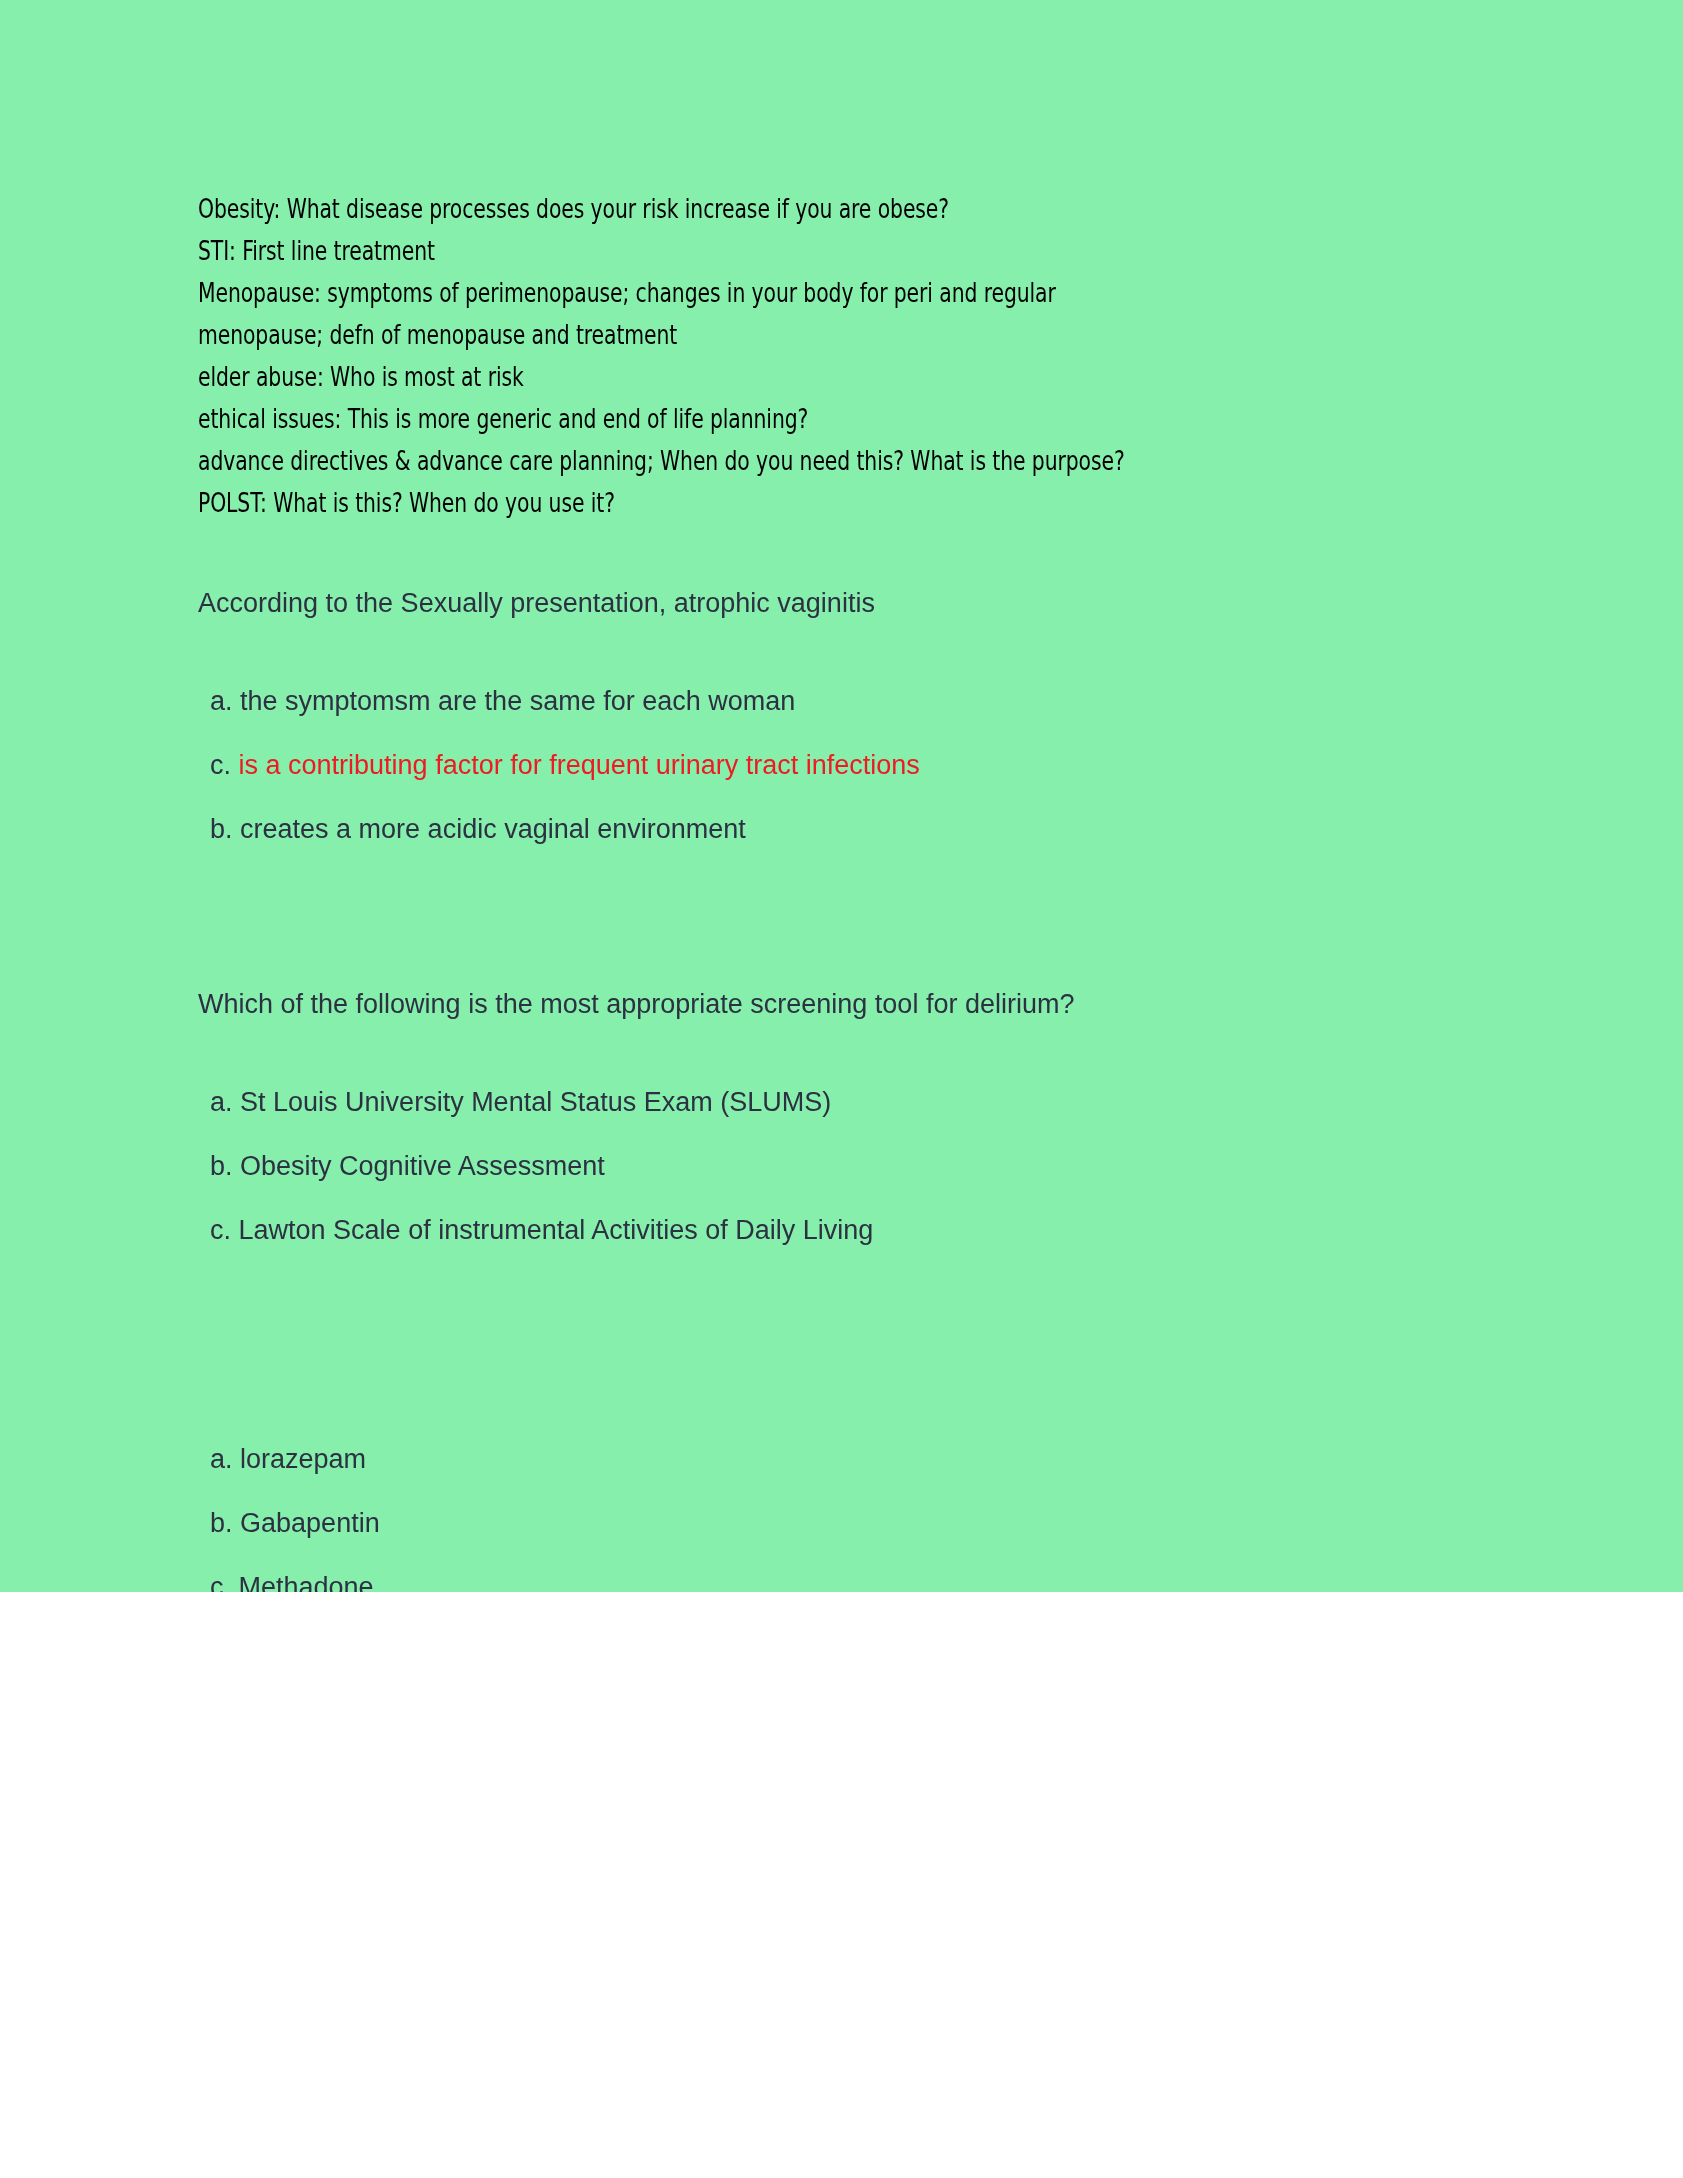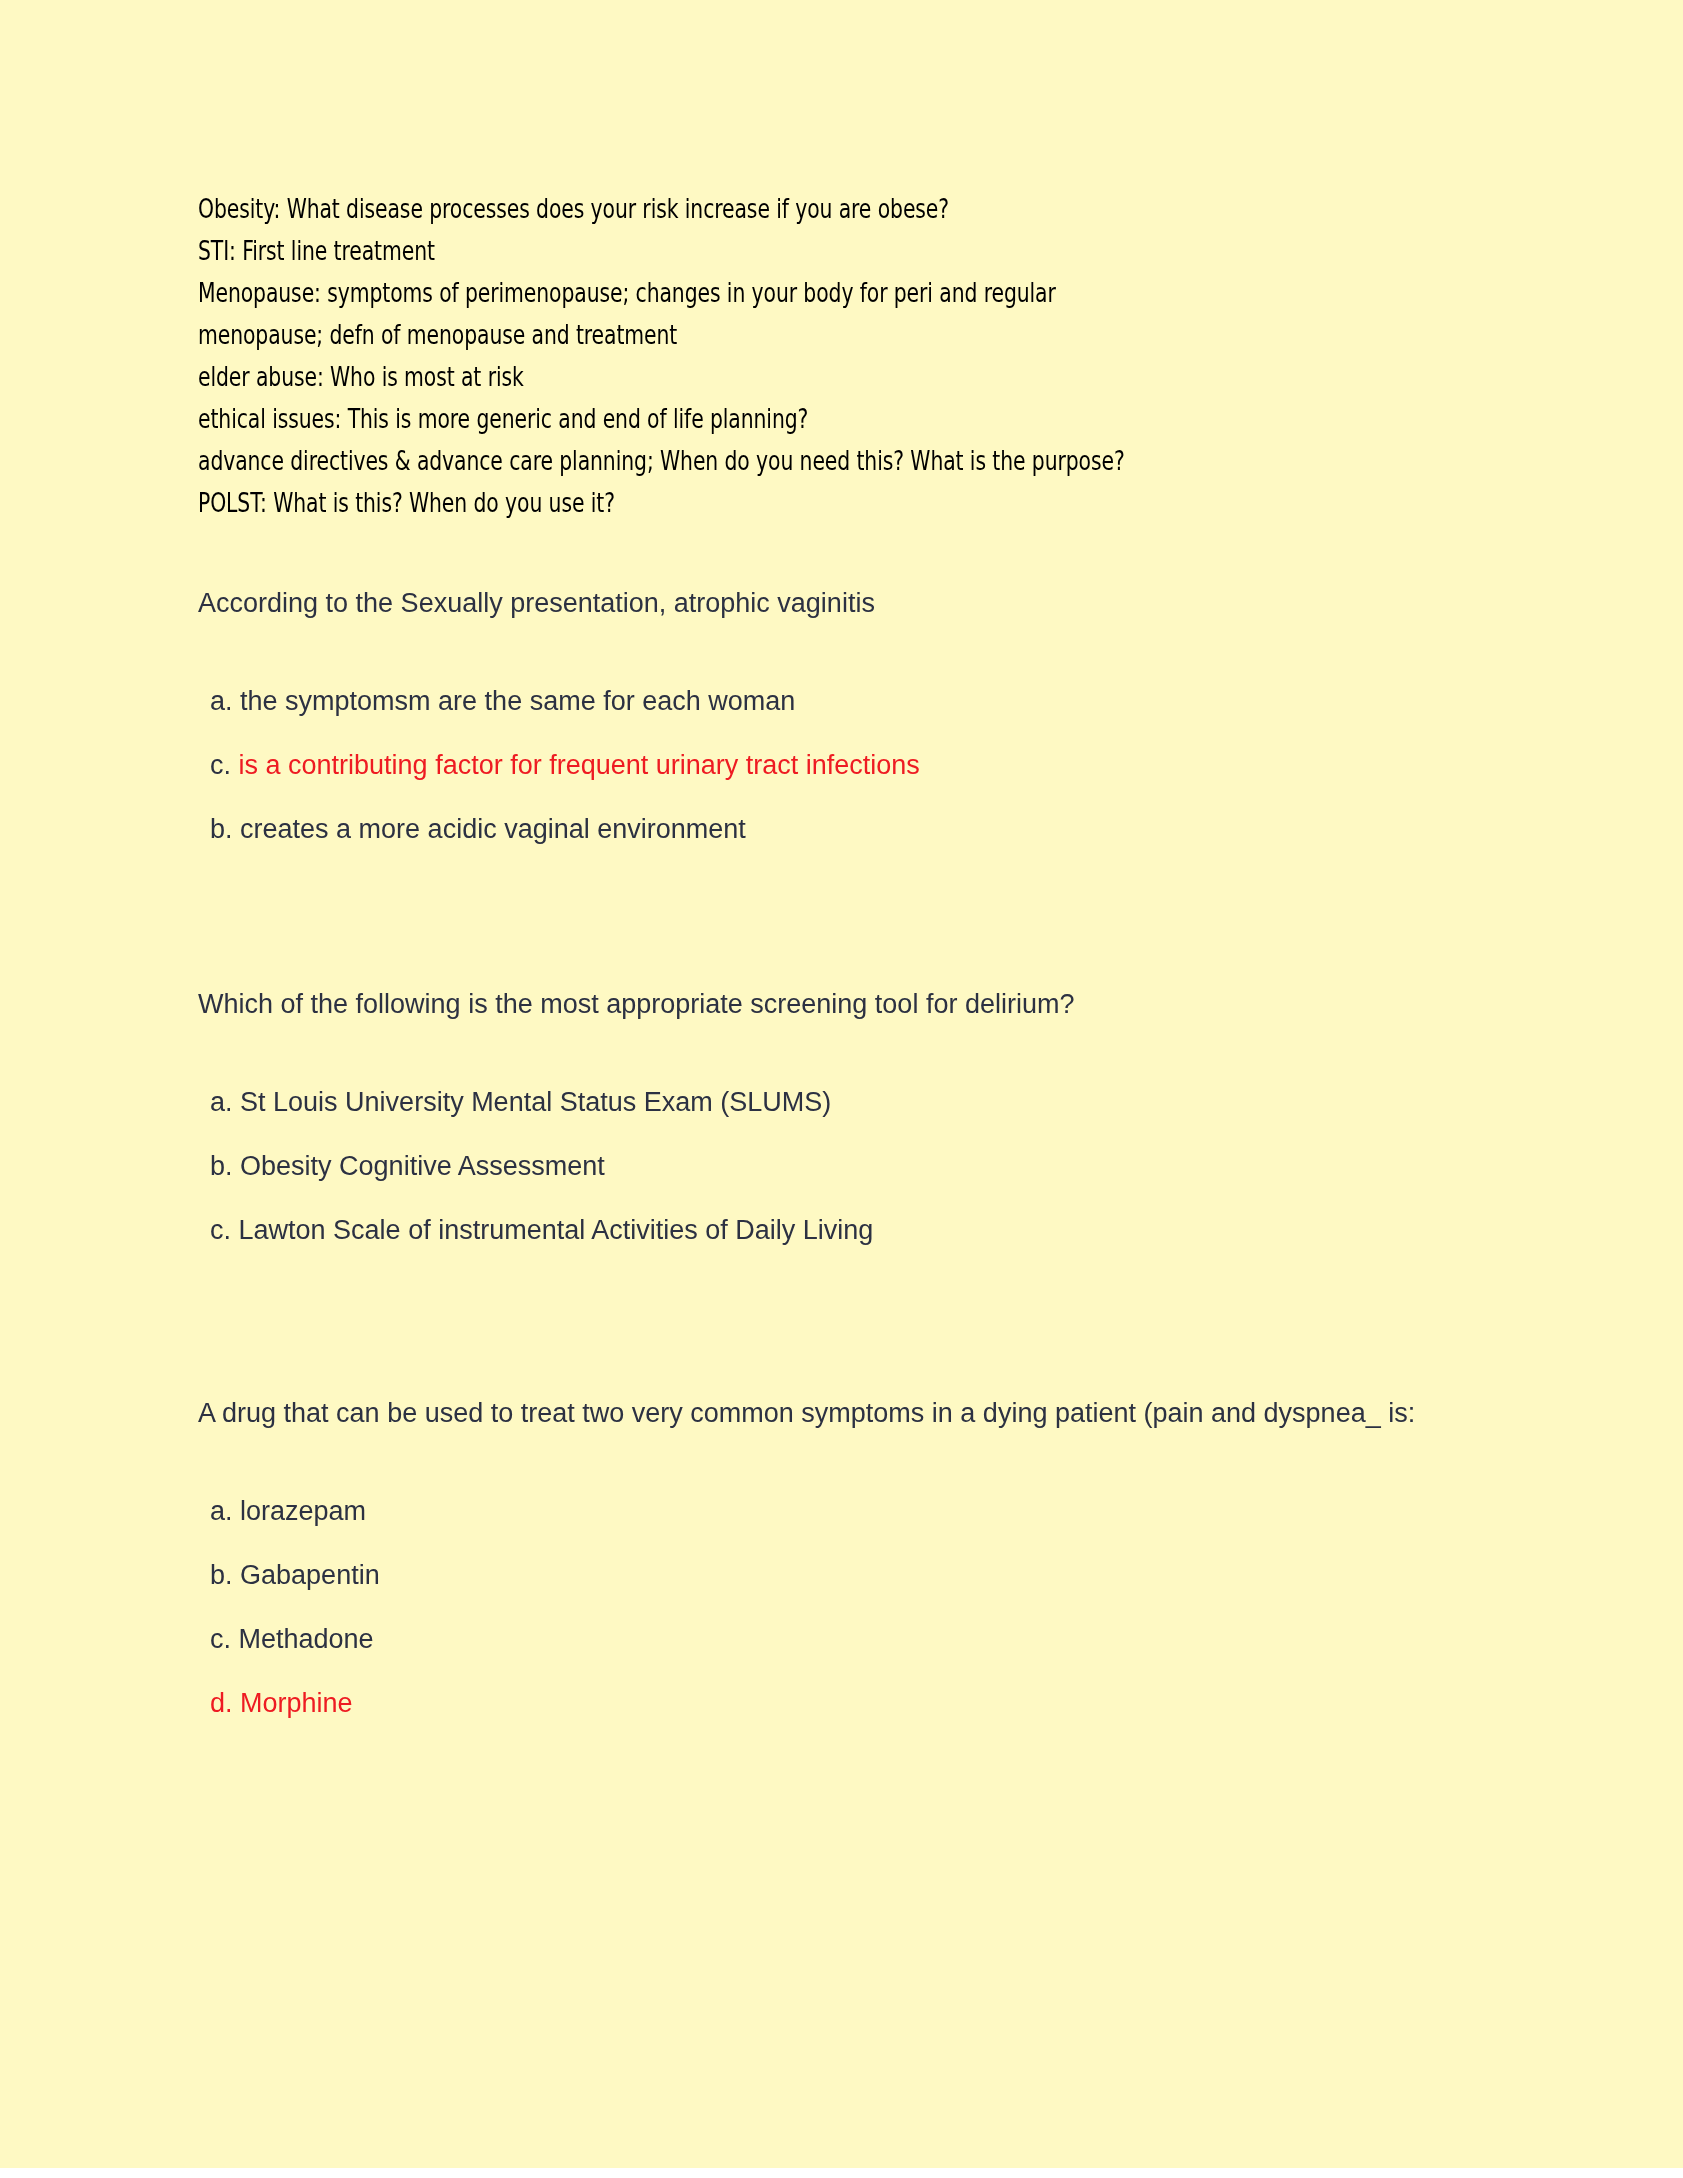--- a/index.html
+++ b/index.html
@@ -9,22 +9,22 @@
   }
   body {
     width: 1683px;
     height: 2178px;
     font-family: "Liberation Sans", sans-serif;
     -webkit-font-smoothing: antialiased;
   }
   .page {
     position: relative;
     width: 1683px;
-    height: 2168px;
-    background: #fef9c3;
+    height: 1592px;
+    background: #86efac;
     box-sizing: border-box;
     padding: 0;
     overflow: hidden;
   }
   .content {
     position: absolute;
     left: 198px;
     top: 188px;
     width: 1287px;
   }
@@ -136,21 +136,20 @@
         <li class="opt">
           <span class="lead-dark">c.</span>
           <span>Lawton Scale of instrumental Activities of Daily Living</span>
         </li>
       </ul>
     </div>
 
     <div class="gap-xl"></div>
 
     <div class="qa-block">
-      <p class="q-stem">A drug that can be used to treat two very common symptoms in a dying patient (pain and dyspnea_ is:</p>
       <div class="gap-sm"></div>
       <ul class="opt-list">
         <li class="opt">
           <span class="lead-dark">a.</span>
           <span>lorazepam</span>
         </li>
         <li class="opt">
           <span class="lead-dark">b.</span>
           <span>Gabapentin</span>
         </li>

